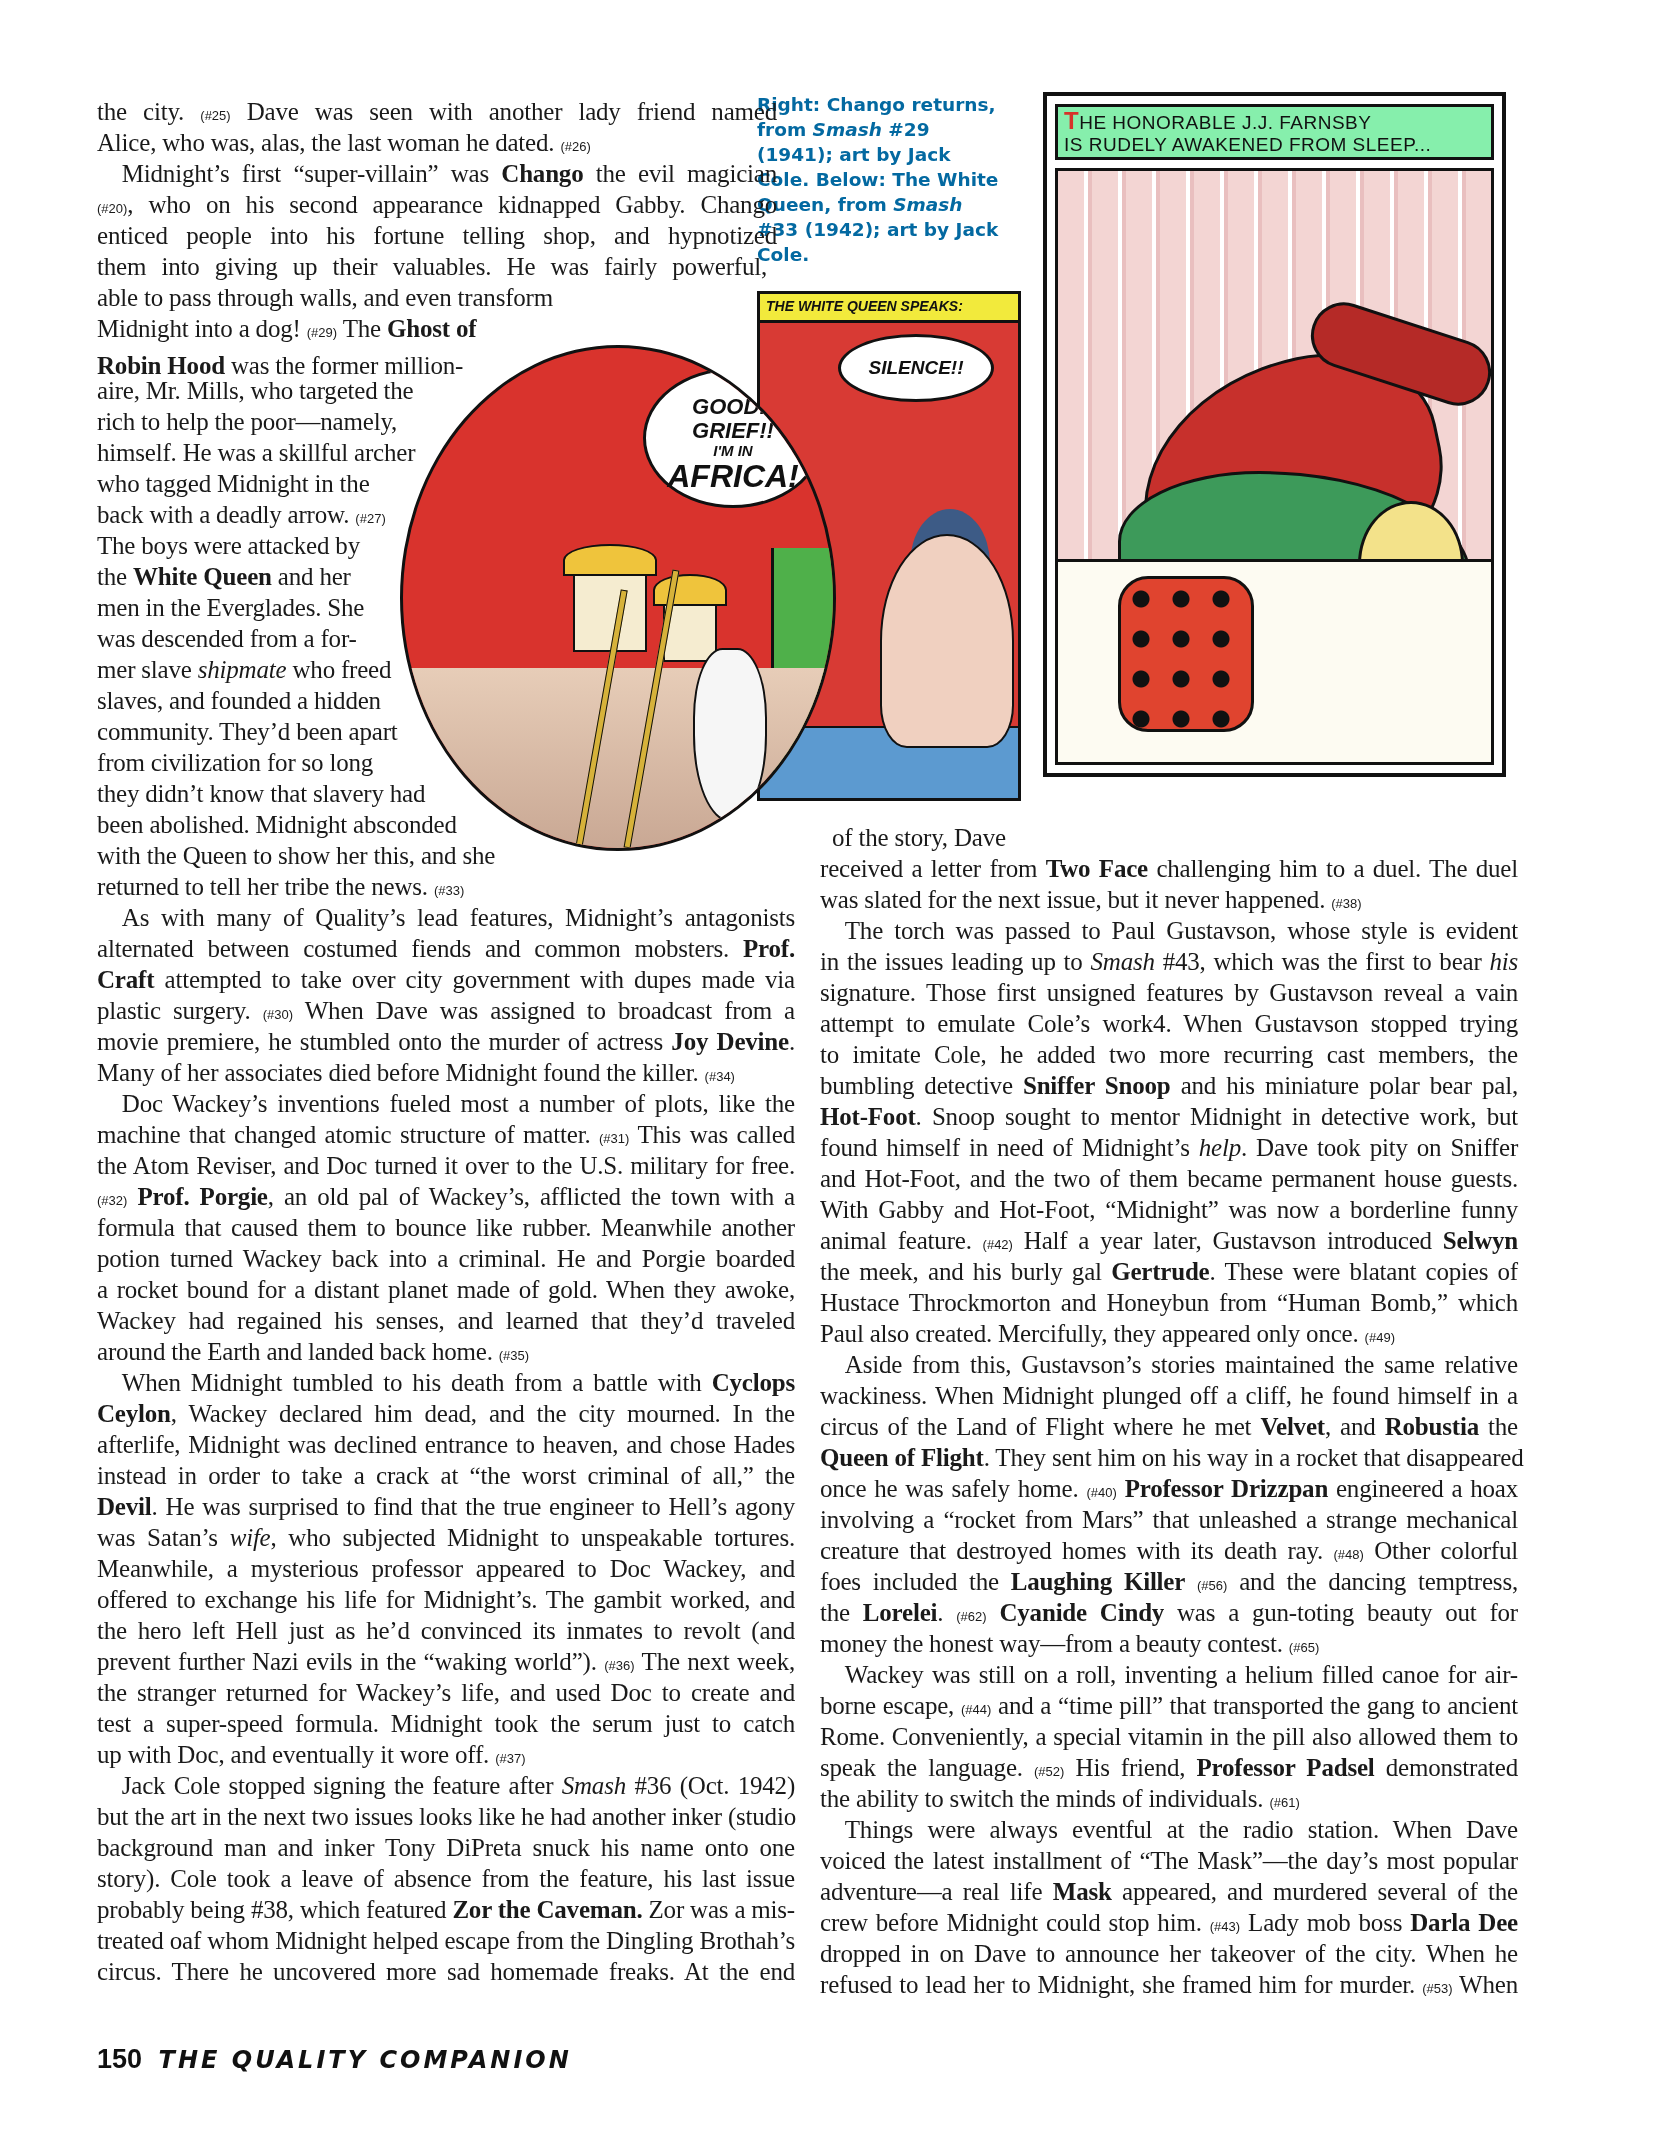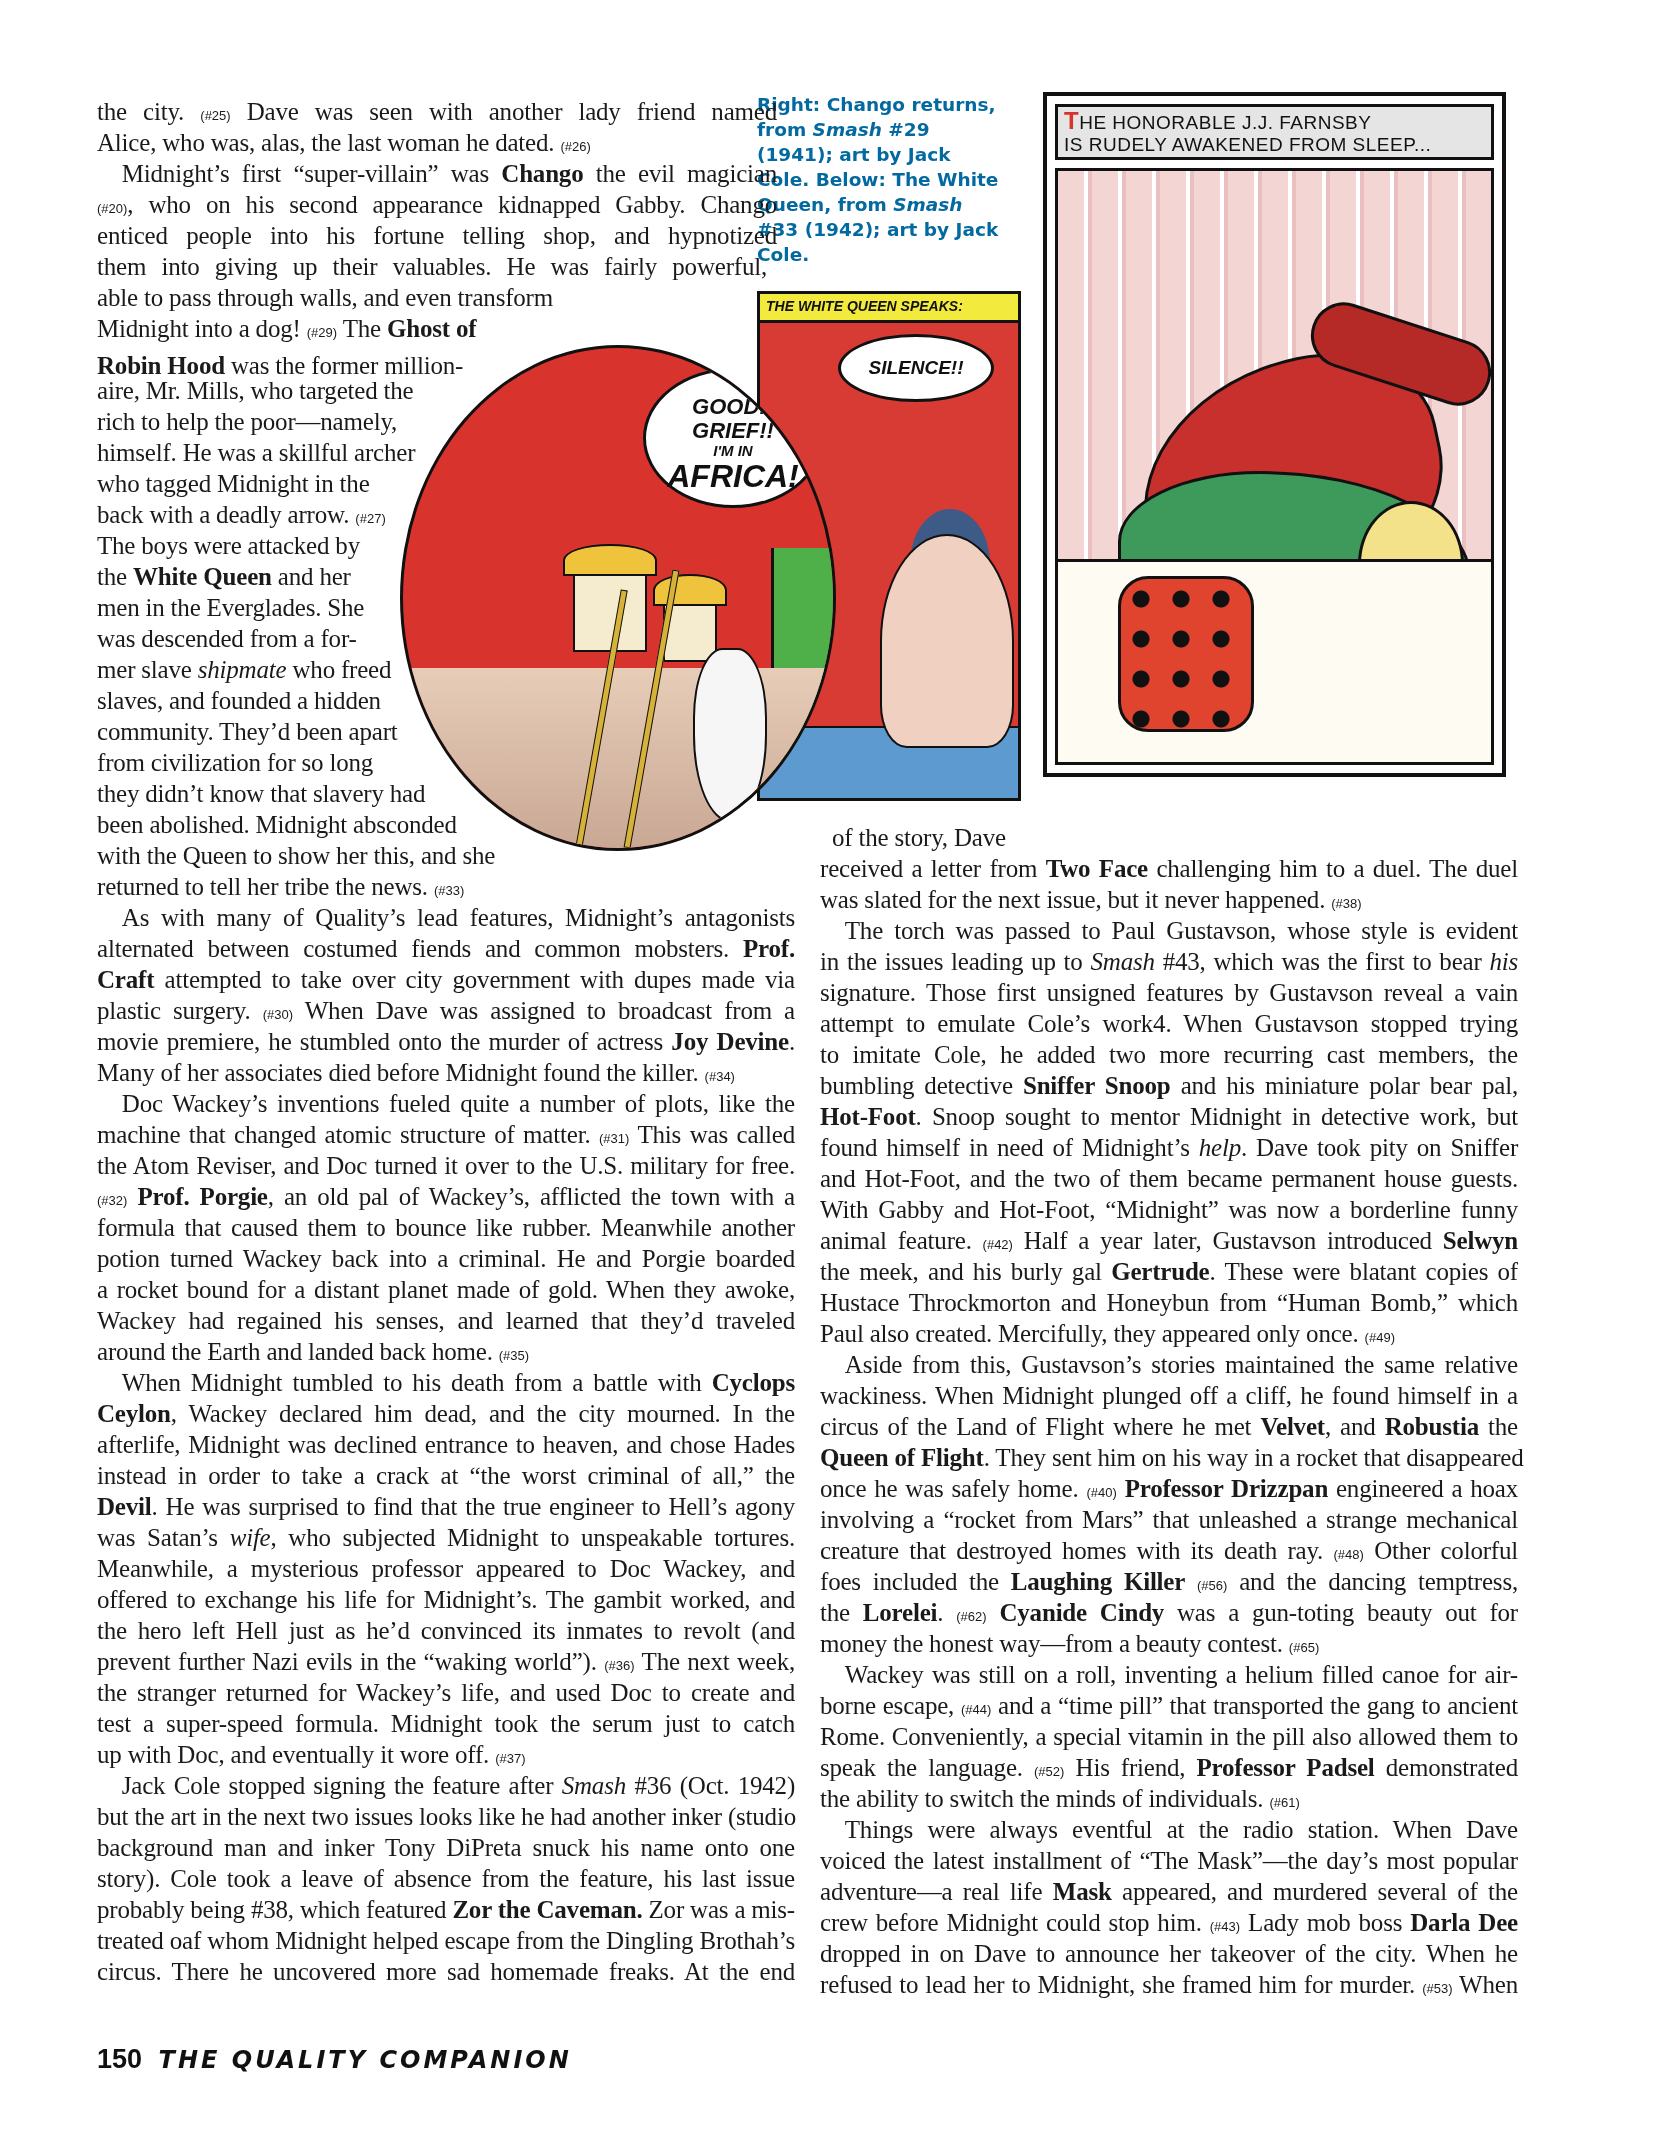--- a/index.html
+++ b/index.html
@@ -15,21 +15,21 @@
 
   .caption { position: absolute; left: 757px; top: 92px; width: 250px;
              font-family: "DejaVu Sans", "Liberation Sans", sans-serif; font-weight: bold;
              font-size: 18.5px; line-height: 25px; color: #0369a1; }
   .caption i { font-style: italic; }
 
   
   .panel-right { position: absolute; left: 1043px; top: 92px; width: 463px; height: 685px;
                  background: #fff; border: 4px solid #111; box-sizing: border-box; overflow: hidden; }
   .panel-right .cap-box { position: absolute; left: 8px; top: 8px; right: 8px; height: 56px;
-                 background: #e5e5e5; border: 3px solid #111; box-sizing: border-box;
+                 background: #86efac; border: 3px solid #111; box-sizing: border-box;
                  font-family: "Liberation Sans", sans-serif; font-size: 19px; line-height: 22px;
                  padding: 3px 6px; color: #111; letter-spacing: 0.5px; }
   .panel-right .cap-box .drop { color: #d6332a; font-weight: bold; font-size: 24px; }
   .panel-right .scene { position: absolute; left: 8px; top: 72px; right: 8px; bottom: 8px;
                  background: repeating-linear-gradient(90deg, #f3d5d3 0 26px, #ffffff 26px 30px, #e9bfbf 30px 34px);
                  border: 3px solid #111; box-sizing: border-box; overflow: hidden; }
   .bubble { position: absolute; background: #fff; border: 3px solid #111; border-radius: 50%;
             font-family: "Liberation Sans", sans-serif; font-weight: bold; text-align: center; color: #111; }
   .b1 { left: 4px; top: 4px; width: 292px; height: 150px; font-size: 17px; line-height: 21px;
         padding-top: 14px; box-sizing: border-box; font-style: italic; }
@@ -156,21 +156,21 @@
     <div class="line" style="left: 97px; top: 778px;"><span>they didn’t know that slavery had</span></div>
     <div class="line" style="left: 97px; top: 809px;"><span>been abolished. Midnight absconded</span></div>
     <div class="line" style="left: 97px; top: 840px;"><span>with the Queen to show her this, and she</span></div>
     <div class="line" style="left: 97px; top: 871px;"><span>returned to tell her tribe the news. </span><span class="ref">(#33)</span></div>
     <div class="line j" style="left: 97px; top: 902px; width: 698px;"><span> As with many of Quality’s lead features, Midnight’s antagonists</span></div>
     <div class="line j" style="left: 97px; top: 933px; width: 698px;"><span>alternated between costumed fiends and common mobsters. </span><b>Prof.</b></div>
     <div class="line j" style="left: 97px; top: 964px; width: 698px;"><b>Craft</b><span> attempted to take over city government with dupes made via</span></div>
     <div class="line j" style="left: 97px; top: 995px; width: 698px;"><span>plastic surgery. </span><span class="ref">(#30)</span><span> When Dave was assigned to broadcast from a</span></div>
     <div class="line j" style="left: 97px; top: 1026px; width: 698px;"><span>movie premiere, he stumbled onto the murder of actress </span><b>Joy Devine</b><span>.</span></div>
     <div class="line" style="left: 97px; top: 1057px; text-align: right;"><span>Many of her associates died before Midnight found the killer. </span><span class="ref">(#34)</span></div>
-    <div class="line j" style="left: 97px; top: 1088px; width: 698px;"><span> Doc Wackey’s inventions fueled quite a number of plots, like the</span></div>
+    <div class="line j" style="left: 97px; top: 1088px; width: 698px;"><span> Doc Wackey’s inventions fueled most a number of plots, like the</span></div>
     <div class="line j" style="left: 97px; top: 1119px; width: 698px;"><span>machine that changed atomic structure of matter. </span><span class="ref">(#31)</span><span> This was called</span></div>
     <div class="line j" style="left: 97px; top: 1150px; width: 698px;"><span>the Atom Reviser, and Doc turned it over to the U.S. military for free.</span></div>
     <div class="line j" style="left: 97px; top: 1181px; width: 698px;"><span class="ref">(#32)</span><span> </span><b>Prof. Porgie</b><span>, an old pal of Wackey’s, afflicted the town with a</span></div>
     <div class="line j" style="left: 97px; top: 1212px; width: 698px;"><span>formula that caused them to bounce like rubber. Meanwhile another</span></div>
     <div class="line j" style="left: 97px; top: 1243px; width: 698px;"><span>potion turned Wackey back into a criminal. He and Porgie boarded</span></div>
     <div class="line j" style="left: 97px; top: 1274px; width: 698px;"><span>a rocket bound for a distant planet made of gold. When they awoke,</span></div>
     <div class="line j" style="left: 97px; top: 1305px; width: 698px;"><span>Wackey had regained his senses, and learned that they’d traveled</span></div>
     <div class="line" style="left: 97px; top: 1336px;"><span>around the Earth and landed back home. </span><span class="ref">(#35)</span></div>
     <div class="line j" style="left: 97px; top: 1367px; width: 698px;"><span> When Midnight tumbled to his death from a battle with </span><b>Cyclops</b></div>
     <div class="line j" style="left: 97px; top: 1398px; width: 698px;"><b>Ceylon</b><span>, Wackey declared him dead, and the city mourned. In the</span></div>

